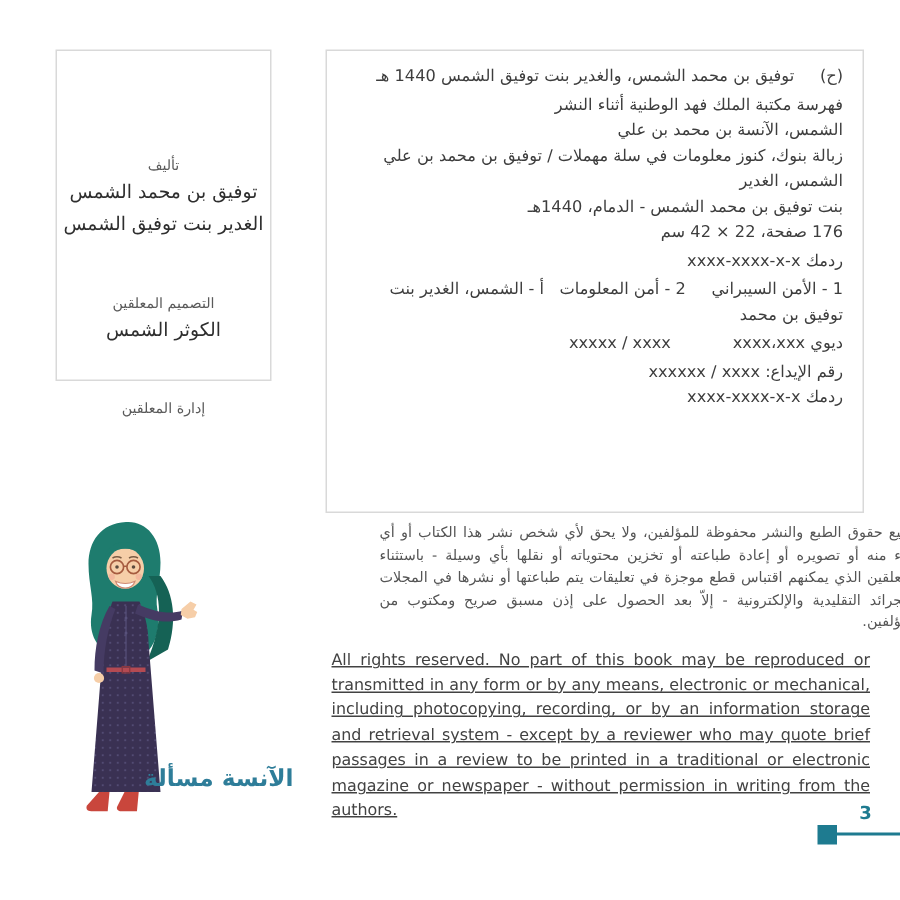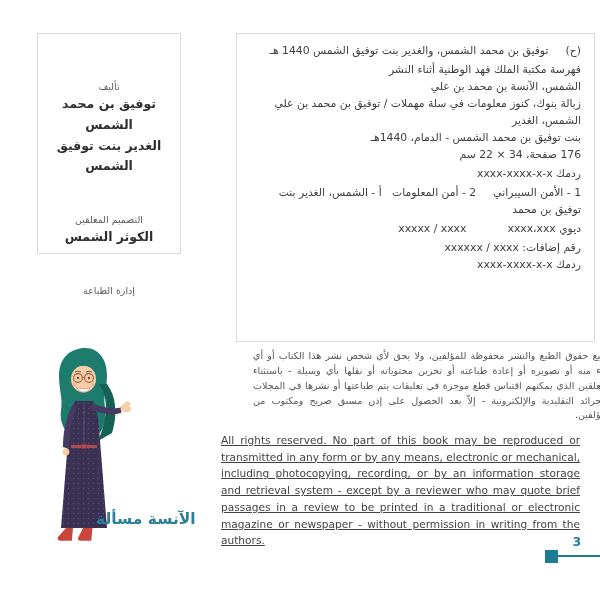--- a/index.html
+++ b/index.html
@@ -9,33 +9,33 @@
     -webkit-font-smoothing:antialiased;
     position:relative;overflow:hidden;
   }
   .page{position:absolute;inset:0;background:#ffffff;}
 
   
   .box{
     position:absolute;background:#ffffff;
     border:1px solid #d9d9d9;box-sizing:border-box;
   }
-  .author-box{left:37px;top:33px;width:144px;height:221px;text-align:center;padding-top:46px;}
+  .author-box{left:37px;top:33px;width:144px;height:221px;text-align:center;padding-top:70px;}
   .catalog-box{
-    left:236px;top:33px;width:359px;height:309px;
+    left:217px;top:33px;width:359px;height:309px;
     padding:8px 13px;direction:rtl;text-align:right;
     font-size:10.8px;color:#3d3d3d;overflow:hidden;
   }
   .cat-line{line-height:17px;white-space:normal;}
   .mt{margin-top:2px;}
 
   
   .credit-group{margin-bottom:36px;direction:rtl;}
   .credit-label{font-size:9.5px;color:#5a5a5a;line-height:1.5;}
-  .credit-name{font-size:12.5px;font-weight:700;color:#2e2e2e;line-height:1.65;}
+  .credit-name{font-size:12.5px;font-weight:400;color:#2e2e2e;line-height:1.65;}
 
   
   .rights-ar{
     position:absolute;left:221px;top:349px;width:359px;
     direction:rtl;text-align:justify;font-size:9.6px;line-height:1.55;color:#555555;margin-left:32px;
   }
   .rights-en{
     position:absolute;left:221px;top:432px;width:359px;
     direction:ltr;text-align:justify;font-size:10.6px;line-height:1.58;color:#424242;text-decoration:underline;
   }
@@ -64,35 +64,35 @@
     <div class="credit-group">
       <div class="credit-label">تأليف</div>
       <div class="credit-name">توفيق بن محمد الشمس</div>
       <div class="credit-name">الغدير بنت توفيق الشمس</div>
     </div>
     <div class="credit-group">
       <div class="credit-label">التصميم المعلقين</div>
       <div class="credit-name">الكوثر الشمس</div>
     </div>
     <div class="credit-group">
-      <div class="credit-label">إدارة الطباعة</div>
+      <div class="credit-label">إدارة المعلقين</div>
     </div>
   </div>
 
   <div class="box catalog-box">
     <div class="cat-line">(ح)&nbsp;&nbsp;&nbsp;&nbsp;&nbsp;توفيق بن محمد الشمس، والغدير بنت توفيق الشمس 1440 هـ</div>
     <div class="cat-line mt">فهرسة مكتبة الملك فهد الوطنية أثناء النشر</div>
     <div class="cat-line">الشمس، الآنسة بن محمد بن علي</div>
     <div class="cat-line">زبالة بنوك، كنوز معلومات في سلة مهملات / توفيق بن محمد بن علي الشمس، الغدير</div>
     <div class="cat-line">بنت توفيق بن محمد الشمس - الدمام، 1440هـ</div>
-    <div class="cat-line">176 صفحة، 34 × 22 سم</div>
+    <div class="cat-line">176 صفحة، 22 × 42 سم</div>
     <div class="cat-line mt">ردمك xxxx-xxxx-x-x</div>
     <div class="cat-line mt">1 - الأمن السيبراني&nbsp;&nbsp;&nbsp;&nbsp;&nbsp;2 - أمن المعلومات&nbsp;&nbsp;&nbsp;أ - الشمس، الغدير بنت توفيق بن محمد</div>
     <div class="cat-line mt">ديوي xxxx،xxx&nbsp;&nbsp;&nbsp;&nbsp;&nbsp;&nbsp;‏&nbsp;&nbsp;&nbsp;&nbsp;&nbsp;&nbsp;xxxxx / xxxx</div>
-    <div class="cat-line mt">رقم إضافات: xxxxxx / xxxx</div>
+    <div class="cat-line mt">رقم الإيداع: xxxxxx / xxxx</div>
     <div class="cat-line">ردمك xxxx-xxxx-x-x</div>
   </div>
 
   <div class="rights-ar">جميع حقوق الطبع والنشر محفوظة للمؤلفين، ولا يحق لأي شخص نشر هذا الكتاب أو أي جزء منه أو تصويره أو إعادة طباعته أو تخزين محتوياته أو نقلها بأي وسيلة - باستثناء المعلقين الذي يمكنهم اقتباس قطع موجزة في تعليقات يتم طباعتها أو نشرها في المجلات والجرائد التقليدية والإلكترونية - إلاّ بعد الحصول على إذن مسبق صريح ومكتوب من المؤلفين.</div>
 
   <div class="rights-en">All rights reserved. No part of this book may be reproduced or transmitted in any form or by any means, electronic or mechanical, including photocopying, recording, or by an information storage and retrieval system - except by a reviewer who may quote brief passages in a review to be printed in a traditional or electronic magazine or newspaper - without permission in writing from the authors.</div>
 
   <div class="mascot">
     <svg width="102" height="202" viewBox="0 0 102 202" xmlns="http://www.w3.org/2000/svg">
       <defs>

